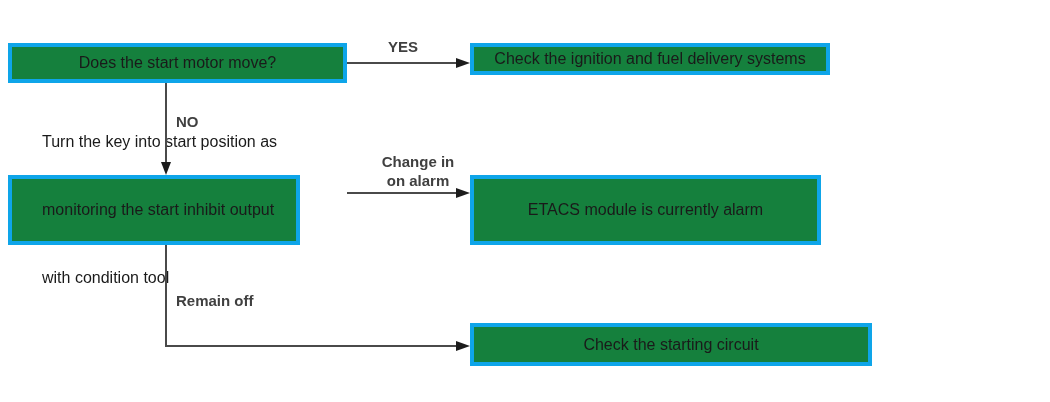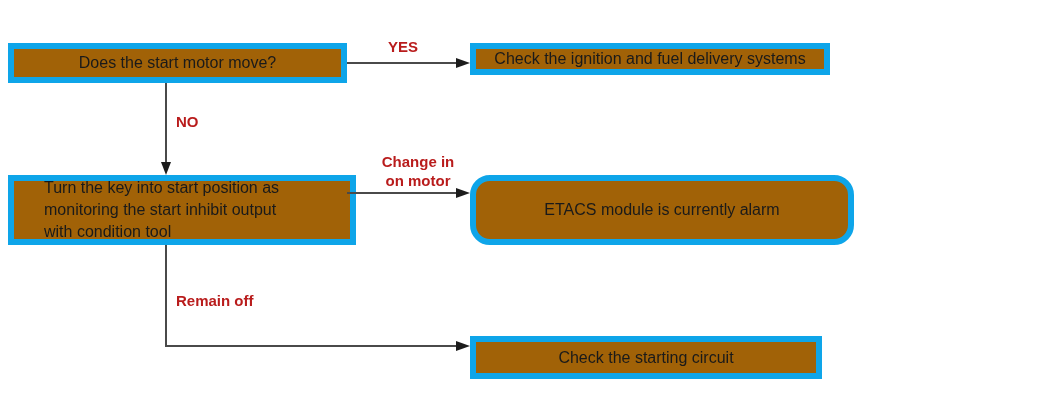--- a/index.html
+++ b/index.html
@@ -7,40 +7,41 @@
     position:relative;
     width:1050px;height:402px;
     background:#ffffff;
     font-family:"Liberation Sans", sans-serif;
     color:#1a1a1a;
     overflow:hidden;
   }
   .box{
     position:absolute;
     box-sizing:border-box;
-    border:6px solid #0ea5e9;
-    background:#a16207;
+    border:4px solid #0ea5e9;
+    background:#15803d;
     display:flex;
     align-items:center;
     justify-content:center;
     font-size:16px;
     line-height:22px;
     text-align:center;
   }
   #box-start-motor{left:8px;top:43px;width:339px;height:40px;}
   #box-check-ignition{left:470px;top:43px;width:360px;height:32px;}
   #box-turn-key{
-    left:8px;top:175px;width:348px;height:70px;
+    left:8px;top:175px;width:292px;height:70px;
     flex-direction:column;
     align-items:flex-start;
     text-align:left;
     padding-left:30px;
+    gap:46px;
   }
-  #box-etacs{left:470px;top:175px;width:384px;height:70px;flex-direction:row;border-radius:20px;}
-  #box-check-starting{left:470px;top:336px;width:352px;height:43px;}
+  #box-etacs{left:470px;top:175px;width:351px;height:70px;flex-direction:row;}
+  #box-check-starting{left:470px;top:323px;width:402px;height:43px;}
 
   .hline{position:absolute;height:2px;background:#4a4a4a;}
   .vline{position:absolute;width:2px;background:#4a4a4a;}
   #line-yes{left:347px;top:62px;width:110px;}
   #line-no{left:165px;top:83px;height:80px;}
   #line-change{left:347px;top:192px;width:110px;}
   #line-remain-v{left:165px;top:245px;height:102px;}
   #line-remain-h{left:165px;top:345px;width:292px;}
 
   .arrow-right{
@@ -58,21 +59,21 @@
   #arrow-yes{left:456px;top:58px;}
   #arrow-no{left:161px;top:162px;}
   #arrow-change{left:456px;top:188px;}
   #arrow-remain{left:456px;top:341px;}
 
   .edge-label{
     position:absolute;
     font-weight:bold;
     font-size:15px;
     line-height:19px;
-    color:#b91c1c;
+    color:#404040;
     white-space:nowrap;
   }
   #label-yes{left:347px;top:37px;width:112px;text-align:center;}
   #label-no{left:176px;top:112px;}
   #label-change{left:350px;top:152px;width:136px;text-align:center;}
   #label-remain{left:176px;top:285px;margin-top:6px;}
 </style>
 </head>
 <body>
 
@@ -108,17 +109,17 @@
 
   <div class="arrow-right" id="arrow-yes"></div>
   <div class="arrow-down" id="arrow-no"></div>
   <div class="arrow-right" id="arrow-change"></div>
   <div class="arrow-right" id="arrow-remain"></div>
 
   <div class="edge-label" id="label-yes">YES</div>
   <div class="edge-label" id="label-no">NO</div>
   <div class="edge-label" id="label-change">
     <div>Change in</div>
-    <div>on motor</div>
+    <div>on alarm</div>
   </div>
   <div class="edge-label" id="label-remain">Remain off</div>
 
 </div>
 
 </body></html>

